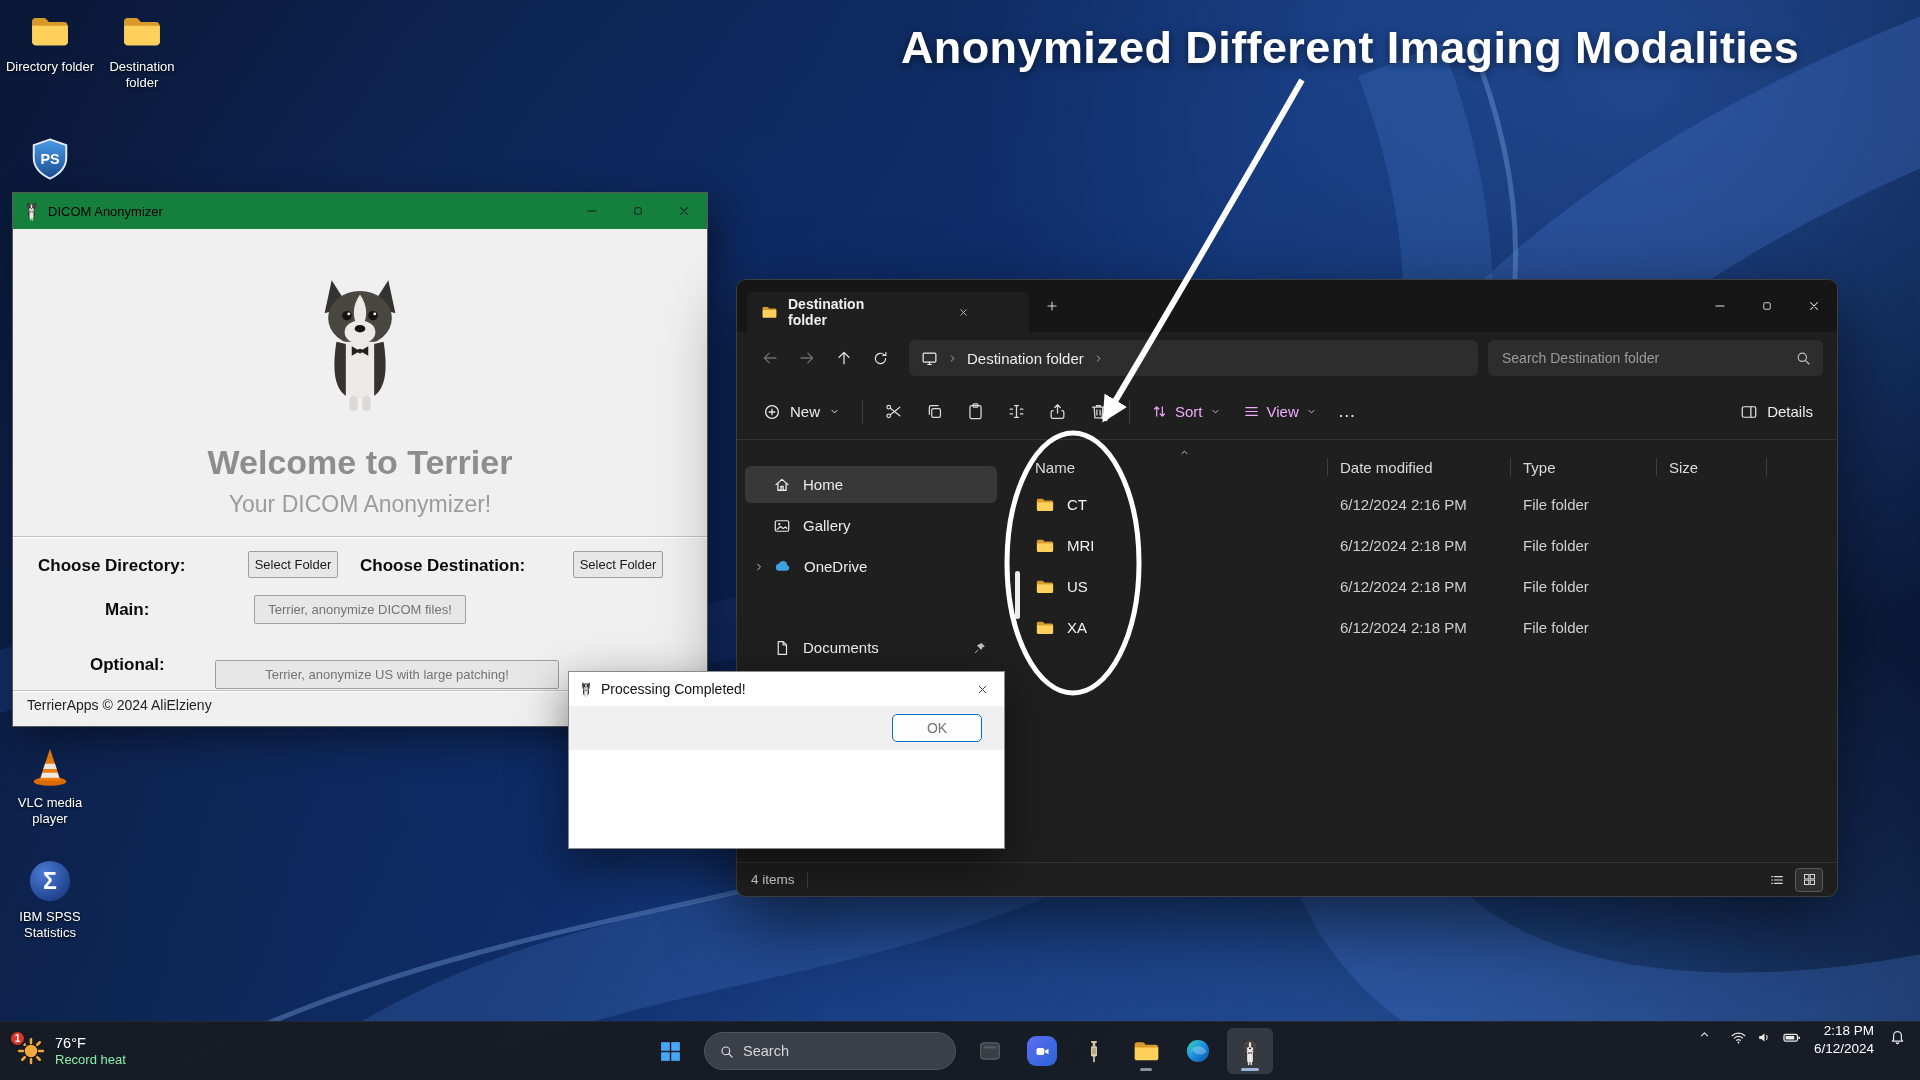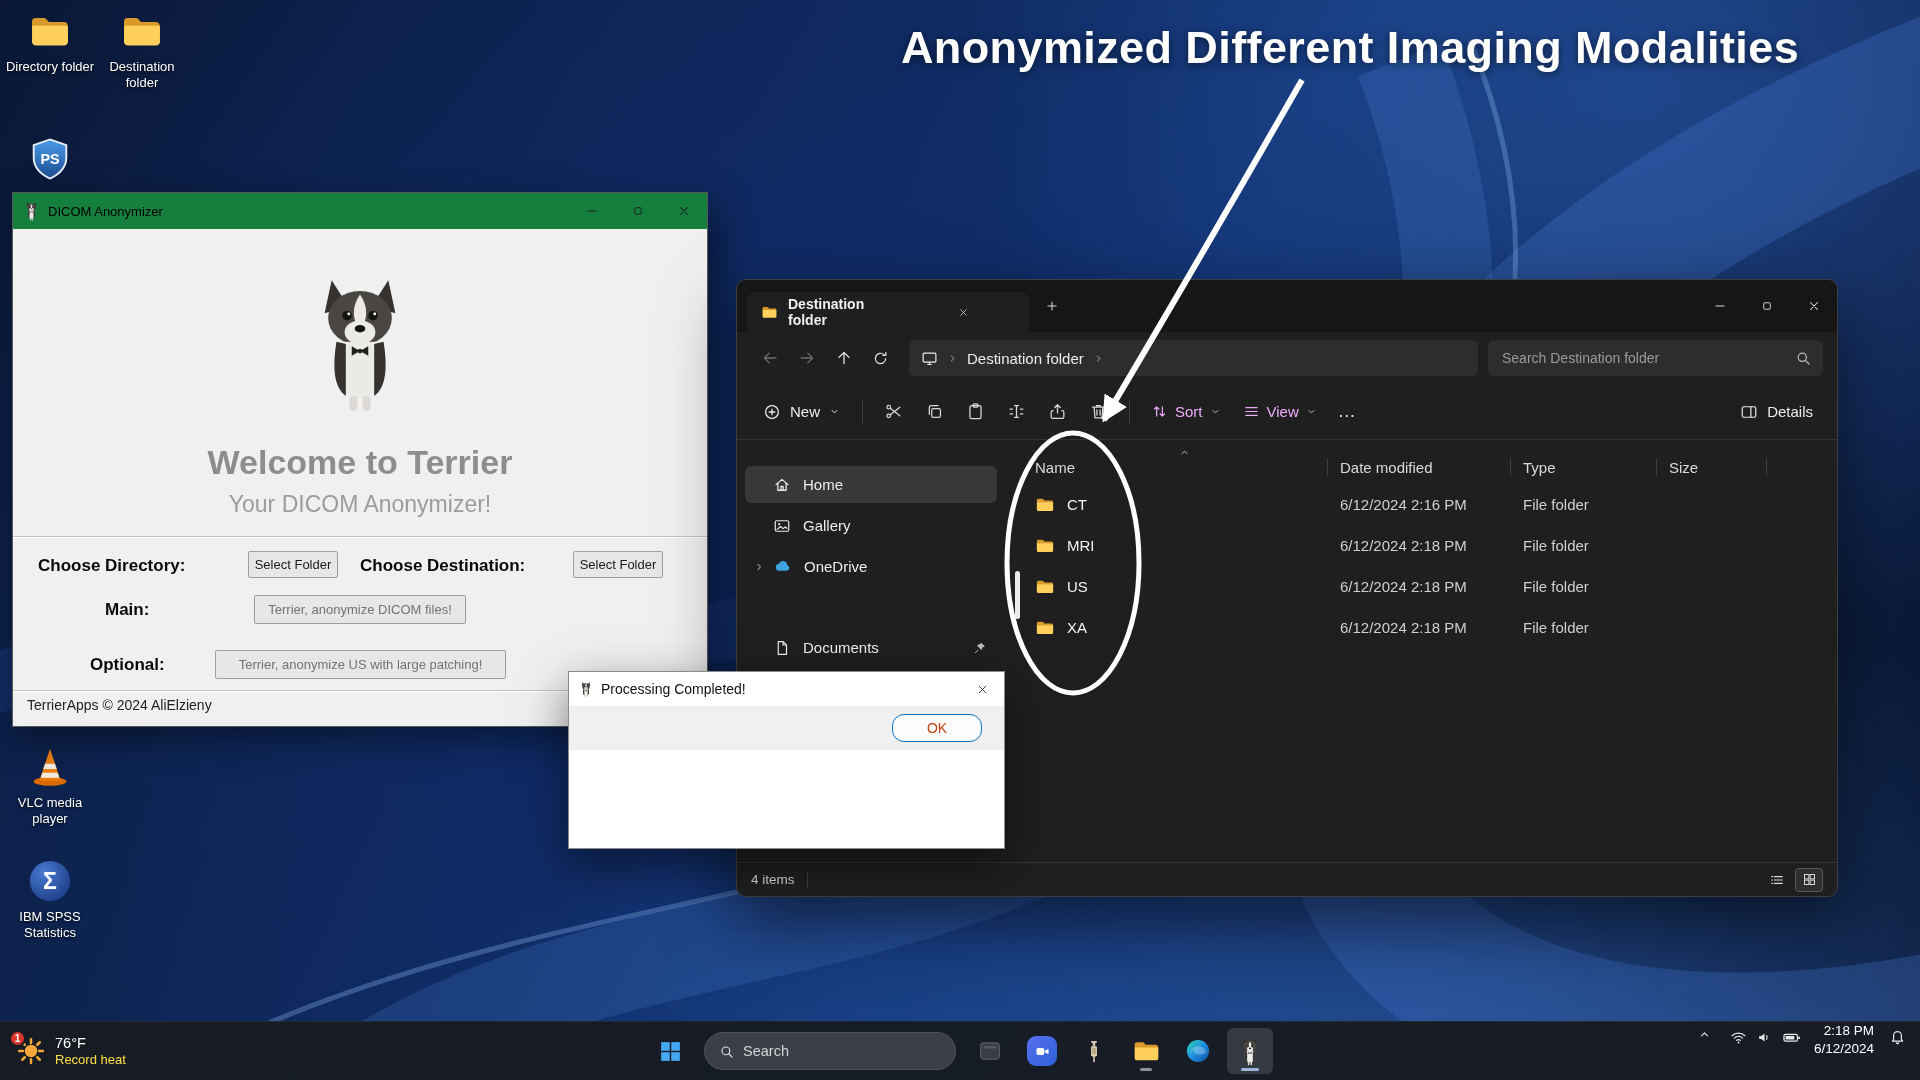--- a/index.html
+++ b/index.html
@@ -94,32 +94,32 @@
   .st-toggle.sel{background:#2f2f2f;border:1px solid #5a5a5a}
 
   
   .dialog{position:absolute;left:568px;top:671px;width:437px;height:178px;background:#fff;border:1px solid #8b8b8b;
     box-shadow:0 16px 44px rgba(0,0,0,.5);z-index:40;display:flex;flex-direction:column}
   .dlg-title{height:34px;display:flex;align-items:center;gap:8px;padding-left:10px;font-size:14px;color:#111}
   .dlg-close{margin-left:auto;width:44px;height:34px;display:flex;align-items:center;justify-content:center;color:#333}
   .dlg-body{flex:1;display:flex;align-items:center;gap:16px;padding:0 20px 0 26px}
   .dlg-msg{font-size:15px;font-weight:bold;color:#111}
   .dlg-footer{height:44px;background:#f0f0f0;display:flex;align-items:center;justify-content:flex-end;padding:0 22px}
-  .ok-btn{width:90px;height:28px;background:#fdfdfd;border:1px solid #0a6fc2;border-radius:12px;font-family:inherit;font-size:14px;color:#c2410c}
+  .ok-btn{width:90px;height:28px;background:#fdfdfd;border:1px solid #0a6fc2;border-radius:5px;font-family:inherit;font-size:14px;color:#737373}
 
   
   .taskbar{position:absolute;left:0;right:0;bottom:0;height:59px;background:rgba(23,27,35,.97);
     border-top:1px solid rgba(255,255,255,.06);z-index:70;display:flex;align-items:center}
   .tb-weather{position:absolute;left:6px;display:flex;align-items:center;gap:9px;height:48px;padding:0 10px;border-radius:6px}
   .w-ic{position:relative;width:30px;height:30px}
   .w-badge{position:absolute;left:-7px;top:-6px;min-width:17px;height:17px;border-radius:9px;background:#d8372a;border:2px solid #171b23;
     color:#fff;font-size:10px;font-weight:bold;display:flex;align-items:center;justify-content:center;padding:0 3px}
   .w-txt{display:flex;flex-direction:column;line-height:1.2}
   .w-temp{color:#fff;font-size:14.5px}
-  .w-desc{color:#fde047;font-size:13px}
+  .w-desc{color:#86efac;font-size:13px}
   .tb-center{margin:0 auto;display:flex;align-items:center;gap:6px}
   .tb-btn{width:46px;height:46px;border-radius:6px;display:flex;align-items:center;justify-content:center;position:relative}
   .tb-btn.open::after{content:"";position:absolute;bottom:3px;left:50%;transform:translateX(-50%);width:12px;height:3px;border-radius:2px;background:#8d9196}
   .tb-btn.active{background:rgba(255,255,255,.13)}
   .tb-btn.active::after{width:18px;background:#9db6d8}
   .tb-search{width:252px;height:38px;border-radius:19px;background:#3a3f49;border:1px solid #4e545f;display:flex;align-items:center;gap:9px;padding:0 14px;margin:0 5px}
   .tb-search svg{color:#e2e2e2}
   .tb-search input{flex:1;background:transparent;border:0;outline:0;color:#e8e8e8;font-size:14.5px;font-family:inherit}
   .tb-search input::placeholder{color:#d5d5d5}
   .teams{width:30px;height:30px;border-radius:9px;background:linear-gradient(135deg,#5b6df0,#2b63d8);display:flex;align-items:center;justify-content:center}
@@ -491,21 +491,21 @@
 
       <span class="lbl" style="left:25px;top:327px">Choose Directory:</span>
       <button class="wbtn" style="left:235px;top:322px;width:90px;height:27px">Select Folder</button>
       <span class="lbl" style="left:347px;top:327px">Choose Destination:</span>
       <button class="wbtn" style="left:560px;top:322px;width:90px;height:27px">Select Folder</button>
 
       <span class="lbl" style="left:92px;top:371px">Main:</span>
       <button class="wbtn gray" style="left:241px;top:366px;width:212px;height:29px">Terrier, anonymize DICOM files!</button>
 
       <span class="lbl" style="left:77px;top:426px">Optional:</span>
-      <button class="wbtn gray" style="left:202px;top:421px;width:291px;height:29px">Terrier, anonymize US with large patching!</button>
+      <button class="wbtn gray" style="left:202px;top:431px;width:344px;height:29px">Terrier, anonymize US with large patching!</button>
 
       <div class="groove g2"></div>
       <div class="dcm-footer">TerrierApps © 2024 AliElzieny</div>
     </div>
   </div>
 
   <div class="explorer">
     <div class="ex-tabs">
       <div class="ex-tab">
         <svg class="ic" width="17" height="17">

